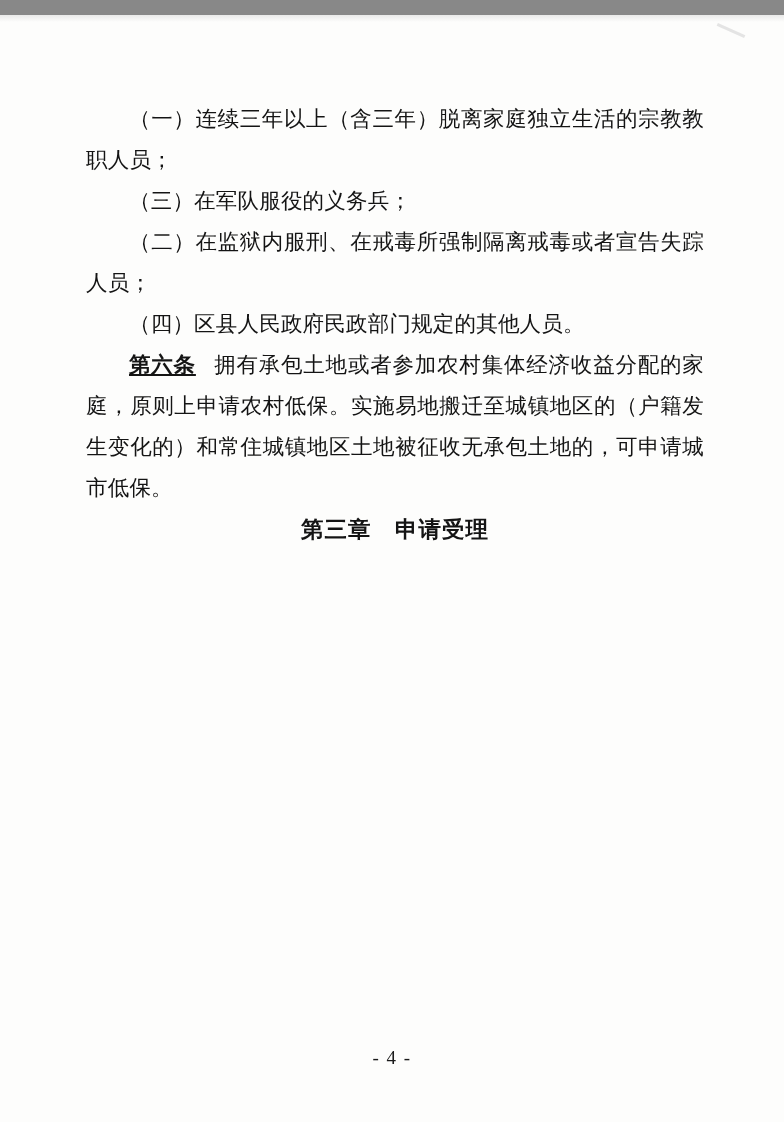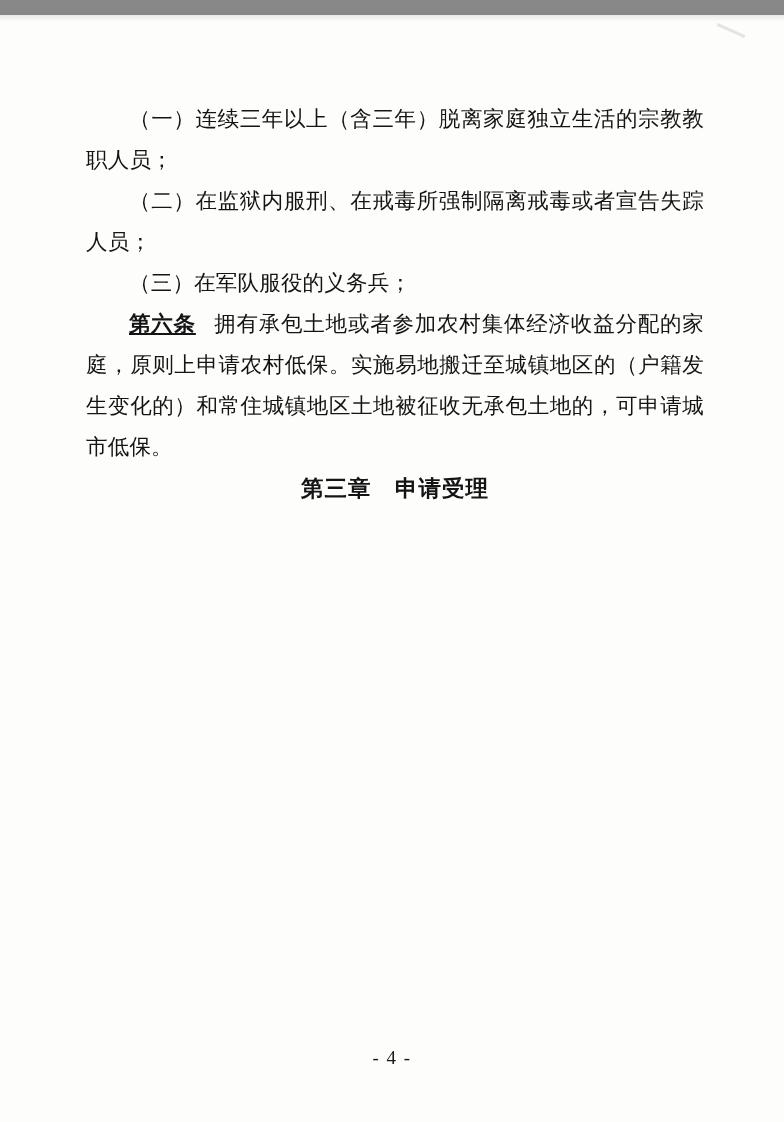--- a/index.html
+++ b/index.html
@@ -73,24 +73,25 @@
 </head>
 <body>
 
 <div class="page">
   <div class="scan-edge"></div>
   <div class="scan-artifact"></div>
 
   <div class="text-block">
     <p class="para"><span>（一）连续三年以上（含三年）脱离家庭独立生活的宗教教职人员；</span></p>
 
+    <p class="para"><span>（三）在军队服役的义务兵；</span></p>
+
     <p class="para"><span>（二）在监狱内服刑、在戒毒所强制隔离戒毒或者宣告失踪人员；</span></p>
 
-    <p class="para"><span>（三）在军队服役的义务兵；</span></p>
-
+    <p class="para"><span>（四）区县人民政府民政部门规定的其他人员。</span></p>
 
     <p class="para"><span class="article-label">第六条</span><span>拥有承包土地或者参加农村集体经济收益分配的家庭，原则上申请农村低保。实施易地搬迁至城镇地区的（户籍发生变化的）和常住城镇地区土地被征收无承包土地的，可申请城市低保。</span></p>
 
 
     <p class="chapter">第三章　申请受理</p>
 
 
   </div>
 
   <div class="page-number">- 4 -</div>

